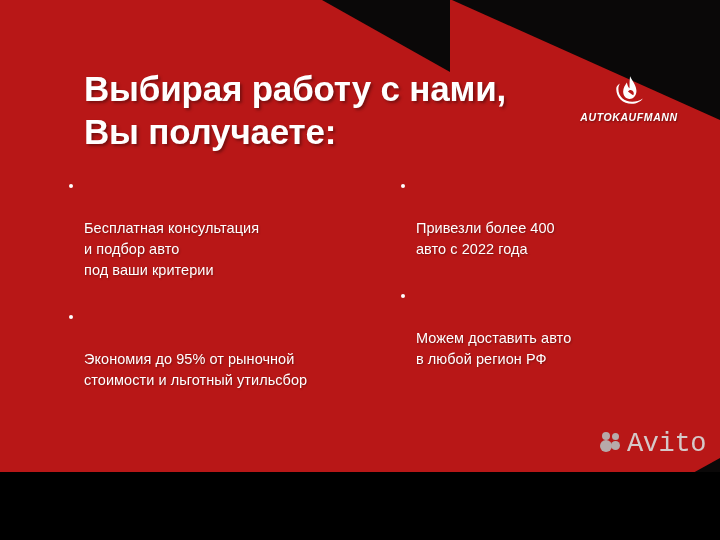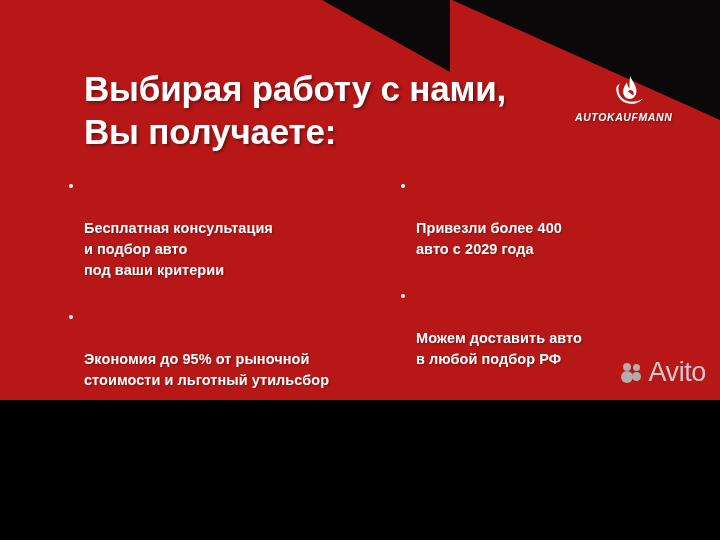--- a/index.html
+++ b/index.html
@@ -3,21 +3,21 @@
 <meta charset="utf-8">
 <style>
   html, body {
     margin: 0;
     padding: 0;
     background: #000;
   }
   #poster {
     position: relative;
     width: 720px;
-    height: 400px;
+    height: 472px;
     overflow: hidden;
     background: #b81717;
     font-family: "Liberation Sans", "DejaVu Sans", sans-serif;
     -webkit-font-smoothing: antialiased;
   }
 
   
   #bg-shapes {
     position: absolute;
     inset: 0;
@@ -40,21 +40,21 @@
     text-shadow: 2px 2px 3px rgba(0,0,0,0.35);
     white-space: pre-line;
   }
 
   
   .brand {
     position: absolute;
     left: 575px;
     top: 74px;
     width: 108px;
-    text-align: left;
+    text-align: center;
   }
   .brand-mark {
     display: block;
     margin: 0 auto 3px auto;
     width: 34px;
     height: 34px;
   }
   .brand-word {
     display: block;
     color: #ffffff;
@@ -79,21 +79,21 @@
   }
   .col-left  { left: 68px;  width: 330px; }
   .col-right { left: 400px; width: 300px; }
 
   .bullet {
     position: relative;
     padding-left: 16px;
     margin-bottom: 26px;
     color: #ffffff;
     font-size: 14.5px;
-    font-weight: 700;
+    font-weight: 400;
     line-height: 1.45;
     letter-spacing: 0.05px;
     white-space: pre-line;
     text-shadow: 1px 1px 2px rgba(0,0,0,0.3);
   }
   .bullet .dot {
     position: absolute;
     left: 1px;
     top: 8px;
     width: 4px;
@@ -101,23 +101,23 @@
     border-radius: 50%;
     background: #ffffff;
   }
 
   
   .avito {
     position: absolute;
     right: 14px;
     bottom: 14px;
     display: flex;
-    align-items: center;
     gap: 5px;
     opacity: 0.92;
+    font-family: Liberation Mono, monospace;
   }
   .avito-dots {
     position: relative;
     width: 22px;
     height: 22px;
   }
   .avito-dots i {
     position: absolute;
     display: block;
     border-radius: 50%;
@@ -178,26 +178,26 @@
         <span>Экономия до 95% от рыночной
 стоимости и льготный утильсбор</span>
       </div>
 
     </div>
 
     <div class="col col-right">
       <div class="bullet">
         <span class="dot"></span>
         <span>Привезли более 400
-авто с 2029 года</span>
+авто с 2022 года</span>
       </div>
       <div class="bullet">
         <span class="dot"></span>
         <span>Можем доставить авто
-в любой подбор РФ</span>
+в любой регион РФ</span>
       </div>
     </div>
 
   </div>
 
   <div class="avito">
     <span class="avito-dots">
       <i></i>
         <i></i>
         <i></i>

